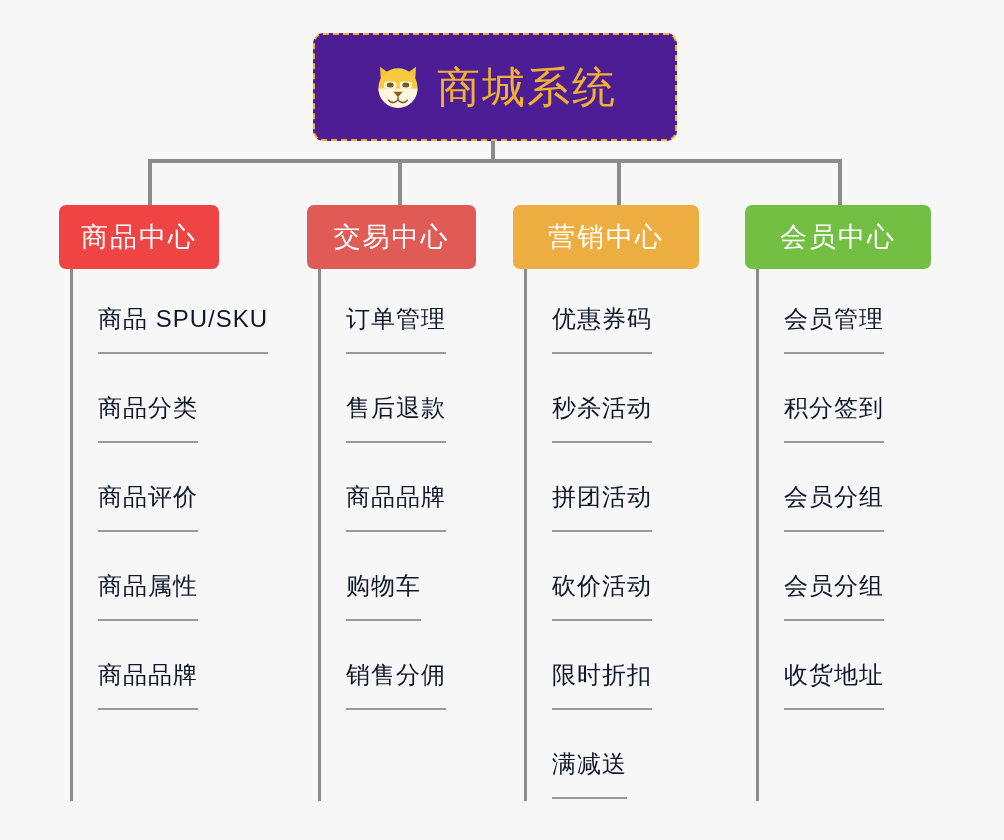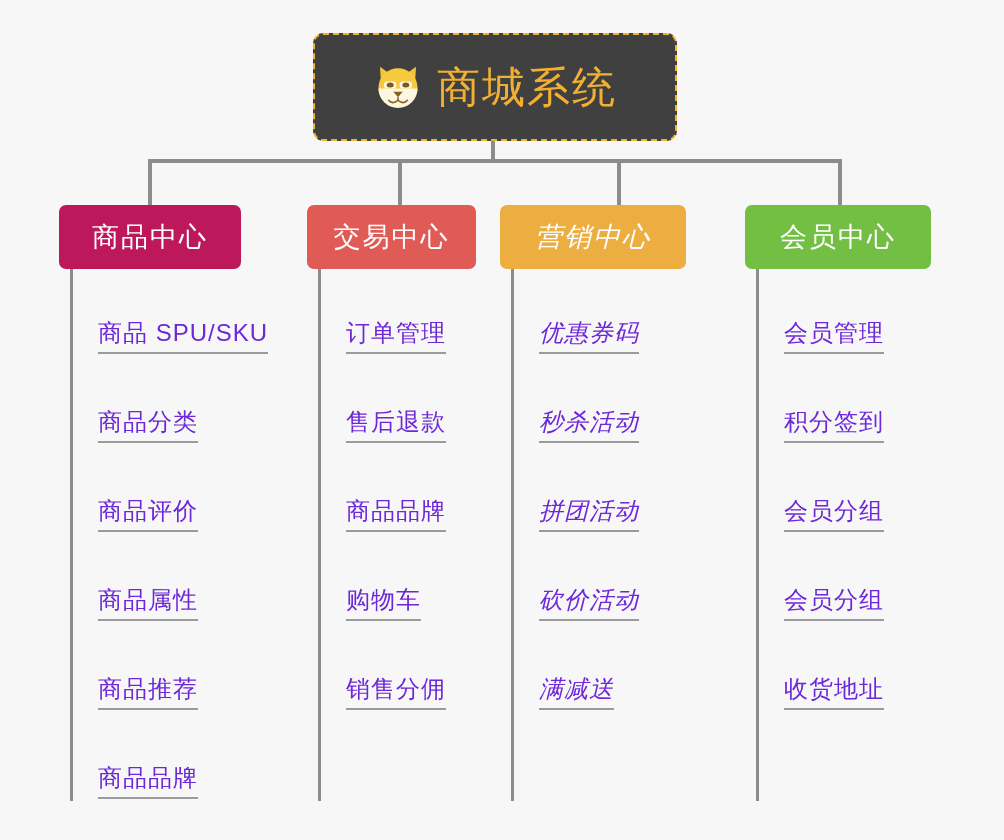--- a/index.html
+++ b/index.html
@@ -20,21 +20,21 @@
     background: #f7f7f7;
   }
 
   
   .root-node {
     position: absolute;
     left: 313px;
     top: 33px;
     width: 364px;
     height: 108px;
-    background: #404040;
+    background: #4c1d95;
     border: 2px dashed #f0b429;
     border-radius: 10px;
     box-sizing: border-box;
     display: flex;
     align-items: center;
     justify-content: center;
     gap: 14px;
   }
   .root-icon {
     width: 50px;
@@ -111,24 +111,24 @@
   .leaf-item {
     height: 89px;
     position: relative;
     box-sizing: border-box;
   }
   .leaf-label {
     position: absolute;
     left: 39px;
     bottom: 4px;
     font-size: 24px;
-    color: #6d28d9;
+    color: #0f172a;
     line-height: 1.1;
     white-space: nowrap;
-    padding-bottom: 6px;
+    padding-bottom: 20px;
     border-bottom: 2px solid #9a9a9a;
     letter-spacing: 1px;
   }
 </style>
 </head>
 <body style="background: rgb(247, 247, 247);">
 
 <div id="mindmap">
 
   <div class="root-node" style="border-color: rgb(240, 180, 41);">
@@ -150,40 +150,37 @@
   </div>
 
   <div class="connector conn-v-root" style="background: rgb(140, 140, 140);"></div>
   <div class="connector conn-h-bus" style="background: rgb(140, 140, 140);"></div>
   <div class="connector conn-drop" id="drop-0" style="left: 148px; background: rgb(140, 140, 140);"></div>
   <div class="connector conn-drop" id="drop-1" style="left: 398px; background: rgb(140, 140, 140);"></div>
   <div class="connector conn-drop" id="drop-2" style="left: 617px; background: rgb(140, 140, 140);"></div>
   <div class="connector conn-drop" id="drop-3" style="left: 838px; background: rgb(140, 140, 140);"></div>
 
   <div class="column" id="col-0" style="left: 59px;">
-    <div class="cat-box" style="width: 182px; background: #be185d;">
+    <div class="cat-box" style="width: 160px; background: #ef4444;">
       <span>商品中心</span>
     </div>
     <div class="branch">
       <div class="branch-trunk" style="height: 532px; background: rgb(140, 140, 140);"></div>
       <ul class="leaf-list">
         <li class="leaf-item">
             <span class="leaf-label">商品 SPU/SKU</span>
           </li>
         <li class="leaf-item">
             <span class="leaf-label">商品分类</span>
           </li>
         <li class="leaf-item">
             <span class="leaf-label">商品评价</span>
           </li>
         <li class="leaf-item">
             <span class="leaf-label">商品属性</span>
-          </li>
-        <li class="leaf-item">
-            <span class="leaf-label">商品推荐</span>
           </li>
         <li class="leaf-item">
             <span class="leaf-label">商品品牌</span>
           </li>
       </ul>
     </div>
   </div>
 
   <div class="column" id="col-1" style="left: 307px;">
     <div class="cat-box" style="width: 169px; background: rgb(225, 91, 86);">
@@ -204,38 +201,41 @@
         <li class="leaf-item">
             <span class="leaf-label">购物车</span>
           </li>
         <li class="leaf-item">
             <span class="leaf-label">销售分佣</span>
           </li>
       </ul>
     </div>
   </div>
 
-  <div class="column" id="col-2" style="left: 500px; font-style: italic;">
+  <div class="column" id="col-2" style="left: 513px;">
     <div class="cat-box" style="width: 186px; background: rgb(237, 174, 65);">
       <span>营销中心</span>
     </div>
     <div class="branch">
       <div class="branch-trunk" style="height: 532px; background: rgb(140, 140, 140);"></div>
       <ul class="leaf-list">
         <li class="leaf-item">
             <span class="leaf-label">优惠券码</span>
           </li>
         <li class="leaf-item">
             <span class="leaf-label">秒杀活动</span>
           </li>
         <li class="leaf-item">
             <span class="leaf-label">拼团活动</span>
           </li>
         <li class="leaf-item">
             <span class="leaf-label">砍价活动</span>
+          </li>
+        <li class="leaf-item">
+            <span class="leaf-label">限时折扣</span>
           </li>
         <li class="leaf-item">
             <span class="leaf-label">满减送</span>
           </li>
       </ul>
     </div>
   </div>
 
   <div class="column" id="col-3" style="left: 745px;">
     <div class="cat-box" style="width: 186px; background: rgb(115, 191, 68); justify-content: center;">

